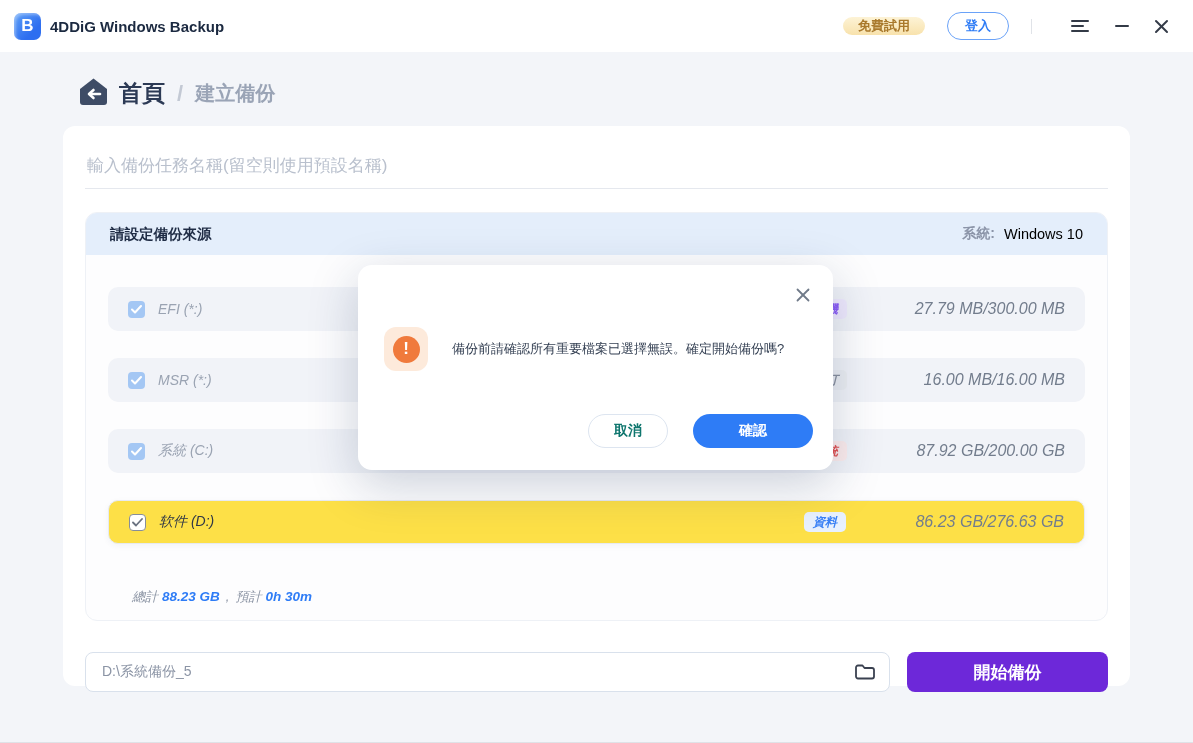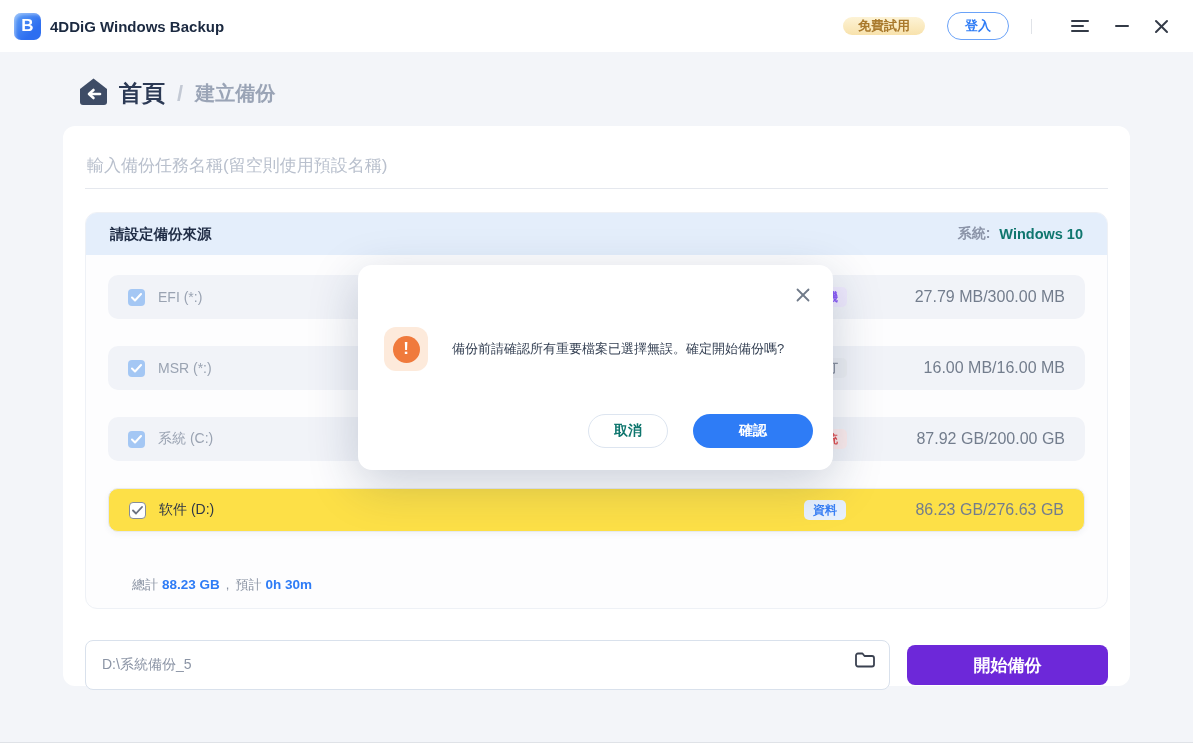--- a/index.html
+++ b/index.html
@@ -27,22 +27,22 @@
   .card { background:#ffffff; border-radius:12px; margin:16px 63px 0 63px; height:560px; padding:0 22px; }
   .task-input { width:100%; border:none; border-bottom:1px solid #e5e8ee; background:transparent; font-size:17px; color:#4a5568; padding:30px 2px 12px 2px; outline:none; font-family:inherit; }
   .task-input::placeholder { color:#b9c0cd; }
 
   
   .panel { margin-top:23px; border-radius:12px; border:1px solid #eef1f6; background:#fdfdfe; overflow:hidden; }
   .panel-header { height:42px; background:#e4eefb; display:flex; align-items:center; padding:0 24px; }
   .panel-title { font-size:14.5px; font-weight:700; color:#1f2c45; }
   .panel-sys { margin-left:auto; display:flex; align-items:center; gap:9px; }
   .sys-label { font-size:14px; font-weight:700; color:#8b94a8; }
-  .sys-value { font-size:14.5px; font-weight:700; color:#0f766e; }
-  .panel-body { padding:20px 22px 14px 22px; }
+  .sys-value { font-size:14.5px; font-weight:400; color:#000000; }
+  .panel-body { padding:32px 22px 14px 22px;font-style:italic; }
   .drive-row { height:44px; border-radius:10px; display:flex; align-items:center; padding:0 20px; margin-bottom:27px; cursor:pointer; }
   .drive-row:last-of-type { margin-bottom:0; }
   .row-disabled { background:#f1f3f8; }
   .row-active { background:#fde047; border:1px solid #e7eaf1; box-shadow:0 2px 6px rgba(40,60,100,.05); }
   .cb { width:17px; height:17px; border-radius:4px; display:flex; align-items:center; justify-content:center; flex:0 0 auto; }
   .cb-disabled { background:#a4c7f4; }
   .cb-active { background:#fff; border:1.5px solid #878e99; }
   .drive-name { font-size:14px; margin-left:13px; }
   .row-disabled .drive-name { color:#9aa3b2; }
   .row-active .drive-name { color:#2f3747; }
@@ -53,21 +53,21 @@
   .badge-red { color:#e25050; background:#fdecec; }
   .badge-blue { color:#3b82f6; background:#e8f1fe; }
   .drive-size { width:190px; text-align:right; font-size:16px; color:#737d8d; margin-left:28px; }
   .summary { padding:17px 24px 0 24px; font-size:13px; color:#8a93a3; display:flex; align-items:baseline; }
   .summary b { font-size:13.5px; color:#2e7cf6; font-weight:800; margin:0 4px; }
   .summary .sep { margin:0 6px 0 2px; }
 
   
   .footer { display:flex; align-items:center; margin-top:31px; }
   .path-wrap { position:relative; width:805px; }
-  .path-input { width:100%; height:50px; border:1px solid #d9e1ec; border-radius:8px; background:#fff; font-size:14px; color:#8b94a5; padding:0 52px 0 16px; outline:none; font-family:inherit; }
+  .path-input { width:100%; height:40px; border:1px solid #d9e1ec; border-radius:8px; background:#fff; font-size:14px; color:#8b94a5; padding:0 52px 0 16px; outline:none; font-family:inherit; }
   .browse-btn { position:absolute; right:6px; top:4px; width:38px; height:32px; background:none; border:none; cursor:pointer; display:flex; align-items:center; justify-content:center; }
   .start-btn { margin-left:auto; width:201px; height:40px; border:none; border-radius:8px; background:#6d28d9; color:#fff; font-size:17px; font-weight:700; cursor:pointer; font-family:inherit; }
 
   
   .dialog { position:absolute; left:358px; top:265px; width:475px; height:205px; background:#fff; border-radius:14px; box-shadow:0 14px 50px rgba(25,45,85,.22); z-index:10; }
   .dialog-close { position:absolute; top:18px; right:18px; background:none; border:none; cursor:pointer; padding:4px; }
   .dialog-body { display:flex; align-items:center; padding:62px 38px 0 26px; }
   .warn-wrap { width:44px; height:44px; border-radius:12px; background:#fdeadb; display:flex; align-items:center; justify-content:center; flex:0 0 auto; }
   .warn-circle { width:27px; height:27px; border-radius:50%; background:#f07a3c; color:#fff; font-weight:800; font-size:17px; display:flex; align-items:center; justify-content:center; }
   .dialog-msg { margin-left:24px; font-size:13px; color:#333f52; line-height:1.55; }

